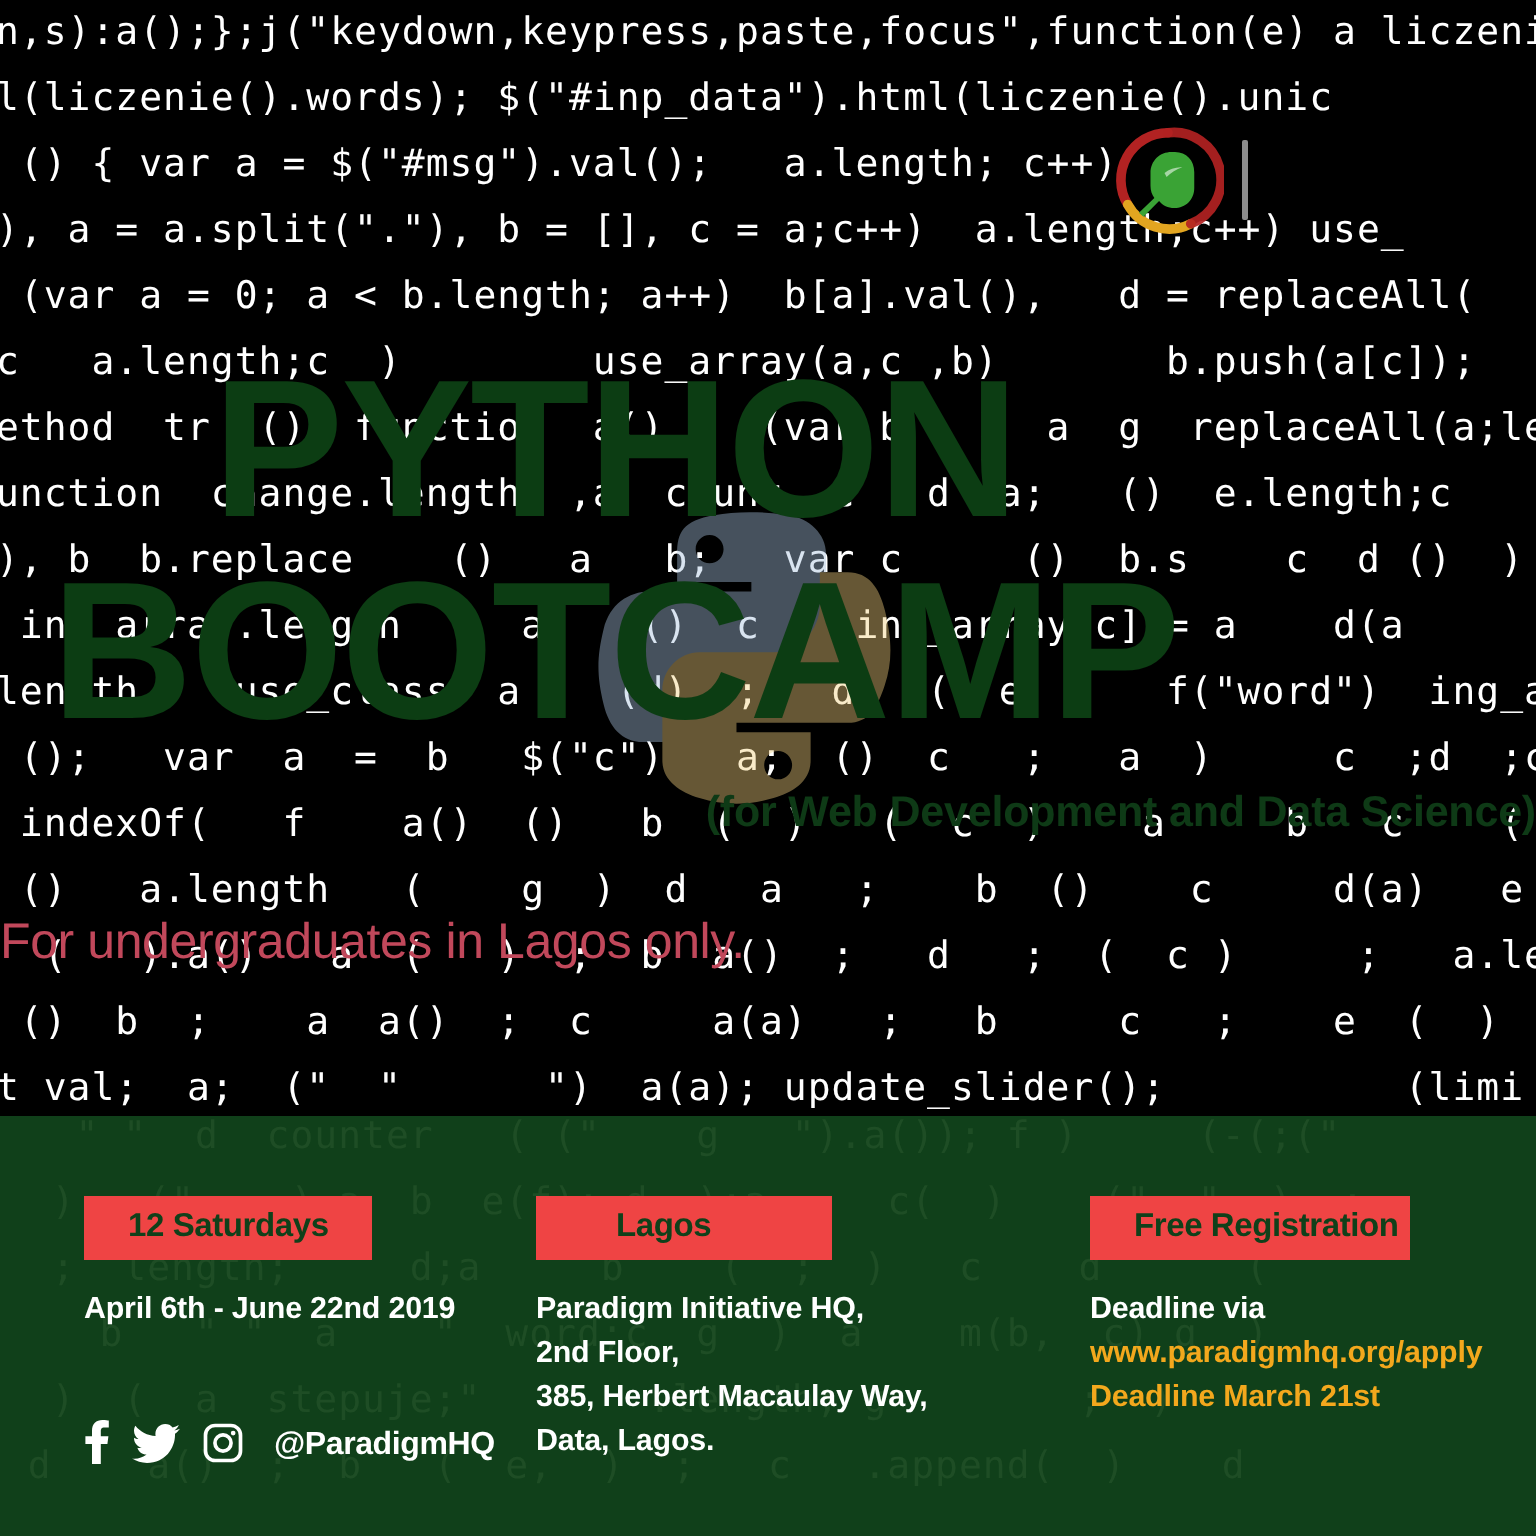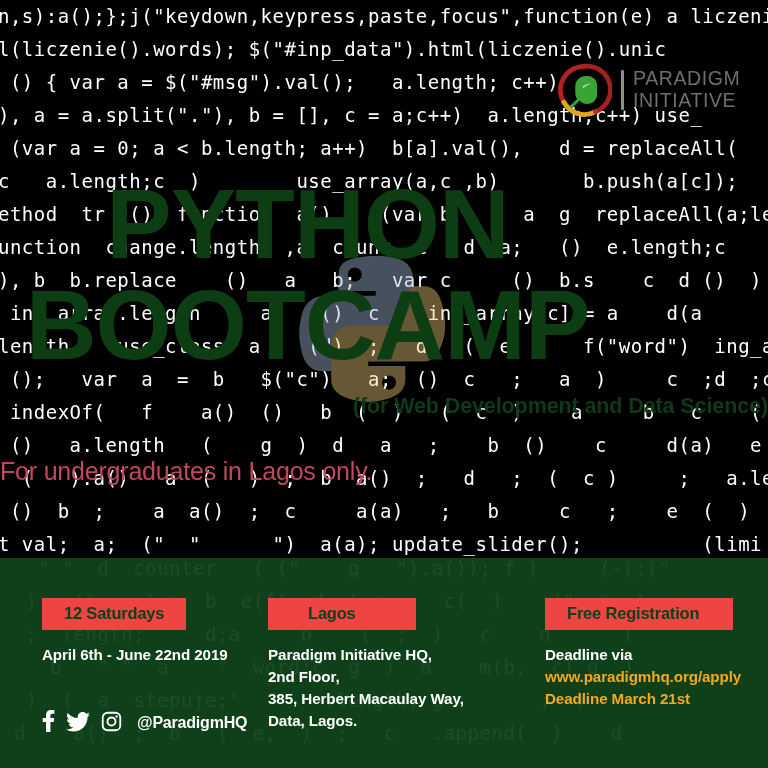--- a/index.html
+++ b/index.html
@@ -154,21 +154,21 @@
     background: #ef4444;
     color: #10401a;
     font-size: 16.5px;
     font-weight: bold;
     padding: 6px 16px 7px 16px;
     letter-spacing: -0.2px;
     white-space: nowrap;
   }
   .col-1 .badge { padding-left: 22px; padding-right: 22px; }
   .col-2 .badge { padding-left: 40px; padding-right: 60px; }
-  .col-3 .badge { padding-left: 22px; padding-right: 34px; }
+  .col-3 .badge { padding-left: 22px; padding-right: 6px; }
 
   .col-body {
     margin-top: 14px;
     color: #ffffff;
     font-size: 15.2px;
     font-weight: bold;
     line-height: 1.44;
     letter-spacing: -0.1px;
   }
   .col-body .amber { color: #f3a81d; display: block; }
@@ -226,24 +226,20 @@
 
   <div class="brand">
     <svg class="brand-mark" viewBox="0 0 64 64" aria-hidden="true">
       <path d="M32 5 A27 27 0 0 0 9 46" fill="none" stroke="#b22222" stroke-width="5.5" stroke-linecap="round"></path>
       <path d="M9 46 A27 27 0 0 0 45 57" fill="none" stroke="#e2a520" stroke-width="5.5" stroke-linecap="round"></path>
       <path d="M45 57 A27 27 0 0 0 32 5" fill="none" stroke="#b22222" stroke-width="5.5" stroke-linecap="round" opacity="0.92"></path>
       <path d="M36 16c6.5 0 11 4.8 11 11.5v9c0 6.6-4.9 11.5-11.4 11.5-3.6 0-6.7-1.5-8.7-4L18 53l-2.6-2.3 8.8-8.4c-1.4-1.9-2.2-4.3-2.2-7v-7.3C22 20.9 27.4 16 34 16z" fill="#3aa335"></path>
       <path d="M30 28c2.8-2.4 6.8-3.6 10.2-3.3-3.4 1.2-6.6 3.1-9 5.6z" fill="#ffffff" opacity="0.55"></path>
     </svg>
     <div class="brand-divider"></div>
-    <div class="brand-words">
-      <span>PARADIGM</span>
-      <span>INITIATIVE</span>
-    </div>
   </div>
 
   <div class="headline">
     <span class="l1">PYTHON</span>
     <span class="l2">BOOTCAMP</span>
   </div>
 
   <div class="subtitle">(for Web Development and Data Science)</div>
   <div class="tagline">For undergraduates in Lagos only.</div>
 

